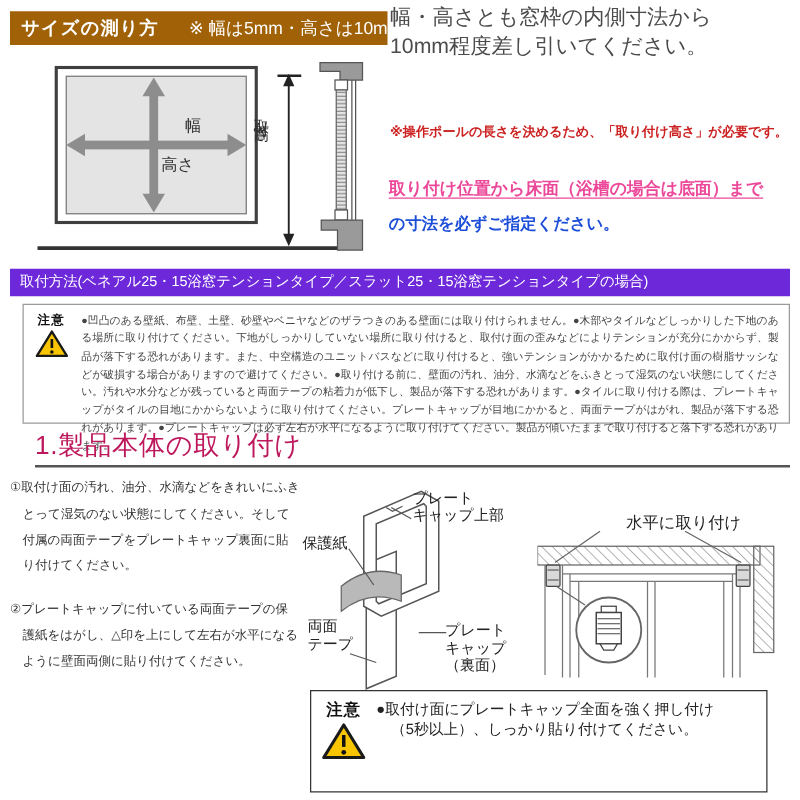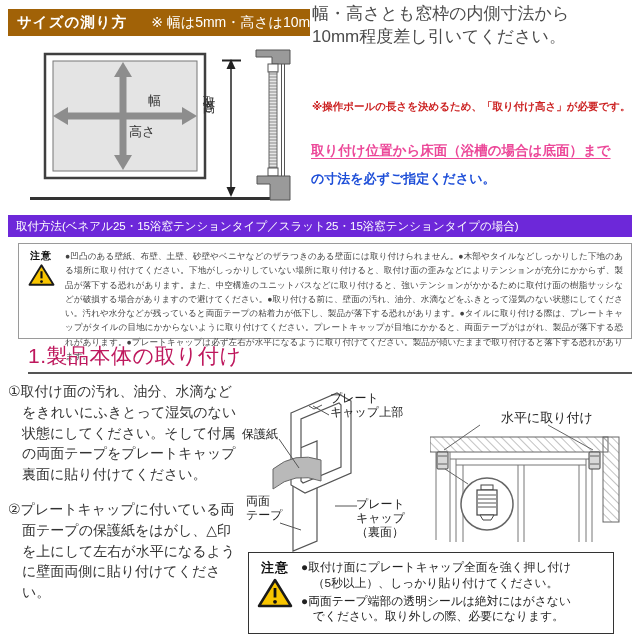--- a/index.html
+++ b/index.html
@@ -34,21 +34,21 @@
   .caution-box1 { left:18px; top:243px; width:614px; height:96px; border:1px solid #9a9a9a;
                   box-sizing:border-box; display:flex; }
   .caution-icon-col { width:44px; text-align:center; padding-top:5px; flex:none; }
   .caution-word { font-weight:bold; color:#111; font-size:10px; letter-spacing:1px; }
   .caution-text1 { flex:1; padding:5px 8px 0 2px; font-size:8.6px; line-height:1.66; color:#444;
                    text-align:justify; }
 
   
   .install-head { left:28px; top:342px; font-size:21px; color:#be185d; letter-spacing:0.5px; }
   .install-rule { left:28px; top:372px; width:604px; height:2px; background:#555; }
-  .steps { left:8px; top:381px; width:232px; font-size:14px; line-height:20.8px; color:#333; }
+  .steps { left:8px; top:381px; width:232px; font-size:10px; line-height:20.8px; color:#333; }
   .steps p { margin:0 0 14px 0; padding-left:1em; text-indent:-1em; }
 
   .small-label { font-size:12px; line-height:1.18; color:#222; }
 
   .caution-box2 { left:248px; top:552px; width:366px; height:82px; border:1.5px solid #333;
                   box-sizing:border-box; display:flex; }
   .caution-icon-col2 { width:52px; text-align:center; padding-top:6px; flex:none; }
   .caution-word2 { font-weight:bold; color:#111; font-size:13px; letter-spacing:1px; }
   .caution-items { flex:1; padding:7px 4px 0 0; font-size:11.8px; line-height:1.34; color:#222; }
   .caution-items div { padding-left:1em; text-indent:-1em; margin-bottom:2px; }
@@ -216,18 +216,16 @@
       <div class="caution-word2">注意</div>
       <svg width="36" height="32" viewBox="0 0 36 32">
         <path d="M18 3 L34 29 L2 29 Z" fill="#f8c500" stroke="#1a1a1a" stroke-width="2.5" stroke-linejoin="round"></path>
         <rect x="16.6" y="11" width="2.8" height="9.5" fill="#111"></rect>
         <circle cx="18" cy="24.8" r="1.9" fill="#111"></circle>
       </svg>
     </div>
     <div class="caution-items">
       <div class="pre">●取付け面にプレートキャップ全面を強く押し付け
 （5秒以上）、しっかり貼り付けてください。</div>
-      <div class="pre">●両面テープ端部の透明シールは絶対にはがさない
-でください。取り外しの際、必要になります。</div>
     </div>
   </div>
 
 </div>
 
 </body></html>

